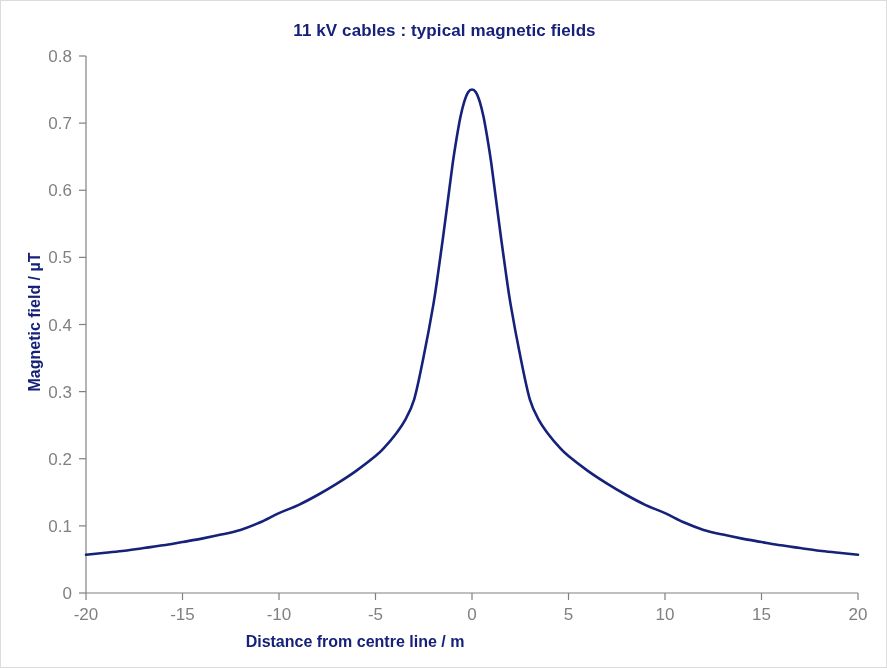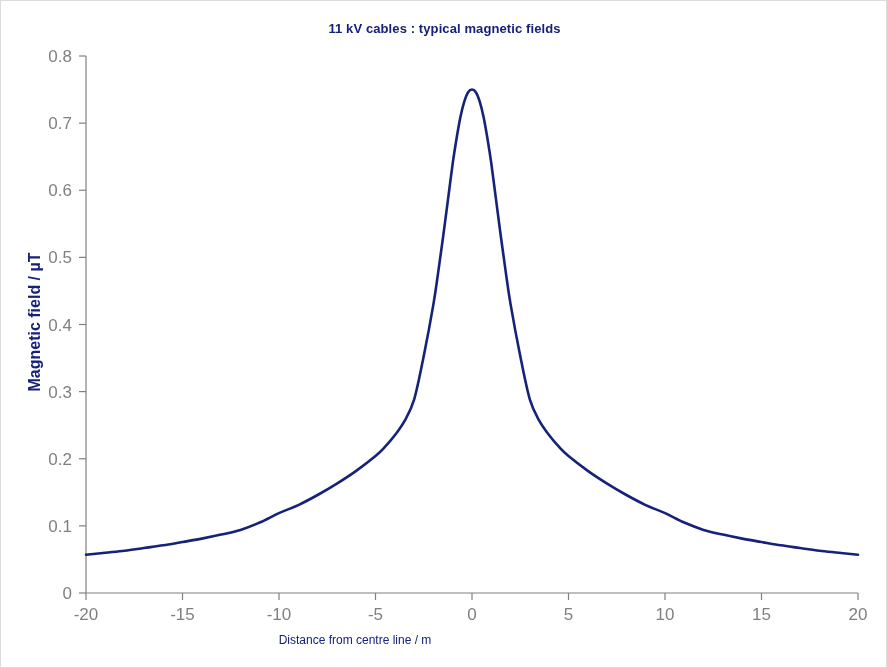--- a/index.html
+++ b/index.html
@@ -18,21 +18,21 @@
     border: 1px solid #dcdcdc;
     box-sizing: border-box;
     overflow: hidden;
   }
   #chart-title {
     position: absolute;
     top: 20px;
     left: 0;
     width: 887px;
     text-align: center;
-    font-size: 13px;
+    font-size: 17px;
     font-weight: bold;
     color: #16217a;
     letter-spacing: 0.1px;
   }
   #plot-svg {
     position: absolute;
     top: 0;
     left: 0;
   }
   .tick-label {
@@ -60,22 +60,22 @@
     stroke-width: 2.6;
     stroke-linecap: round;
     stroke-linejoin: round;
   }
   #xlabel {
     position: absolute;
     left: 0;
     top: 632px;
     width: 708px;
     text-align: center;
-    font-size: 12px;
-    font-weight: normal;
+    font-size: 16px;
+    font-weight: bold;
     color: #16217a;
   }
   #ylabel {
     position: absolute;
     left: -86px;
     top: 312px;
     width: 240px;
     text-align: center;
     font-size: 16px;
     font-weight: bold;

